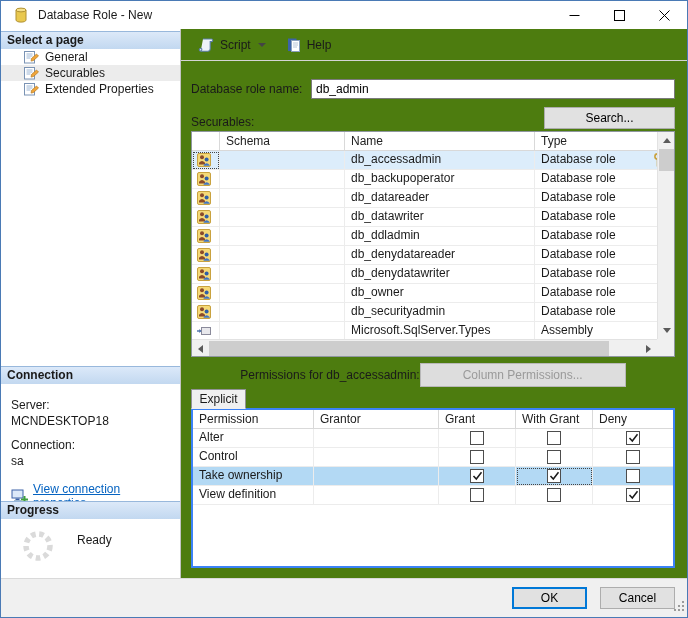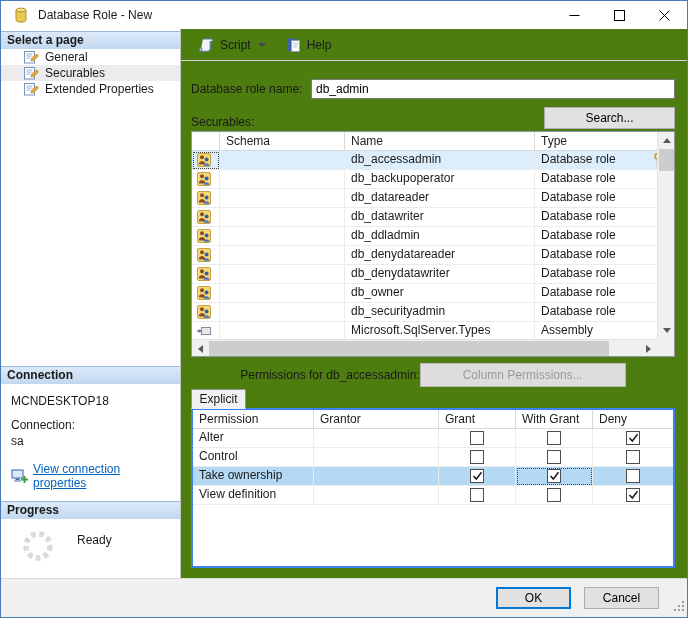--- a/index.html
+++ b/index.html
@@ -92,21 +92,21 @@
   .pcell { border-right:1px solid #ececec; border-bottom:1px solid #ececec; padding:1px 0 0 6px; white-space:nowrap; }
   .p-perm { width:121px; flex:0 0 121px; }
   .p-grantor { width:125px; flex:0 0 125px; }
   .p-grant { width:77px; flex:0 0 77px; }
   .p-wgrant { width:77px; flex:0 0 77px; }
   .p-deny { flex:1; border-right:none; }
   .cbcell { display:flex; align-items:center; justify-content:center; padding:0; }
   .cb { width:14px; height:14px; border:1px solid #4d4d4d; background:#fff; display:flex; align-items:center; justify-content:center; }
 
   
-  .footer { flex:0 0 39px; border-top:1px solid #d9d9d9; background:#f0f0f0; display:flex; align-items:center; justify-content:flex-end; gap:13px; padding-right:28px; position:relative; }
+  .footer { flex:0 0 39px; border-top:1px solid #d9d9d9; background:#f0f0f0; display:flex; align-items:center; justify-content:flex-end; gap:13px; padding-right:12px; position:relative; }
   .btn-ok { width:75px; border:2px solid #0078d7; }
   .btn-cancel { width:75px; }
   .grip { position:absolute; right:2px; bottom:2px; }
 </style>
 </head>
 <body>
 
 <div class="window">
 
   <div class="titlebar">
@@ -177,20 +177,21 @@
                 </svg>
               </span>
               <span>Extended Properties</span>
             </div>
           </div>
       </div>
 
       <div class="sec-connection">
         <div class="panel-header">Connection</div>
         <div class="conn-body">
+          <div class="conn-label">Server:</div>
           <div class="conn-value">MCNDESKTOP18</div>
           <div class="conn-label" style="margin-top:10px;">Connection:</div>
           <div class="conn-value">sa</div>
           <div class="conn-link-row">
             <span class="lnicon">
               <svg width="17" height="15" viewBox="0 0 17 15">
                   <rect x="1" y="1" width="11" height="8" fill="#dce9f9" stroke="#3c63a8"></rect>
                   <rect x="4.5" y="9.5" width="4" height="1.6" fill="#3c63a8"></rect>
                   <rect x="3" y="11.2" width="7" height="1.6" fill="#88a8c8"></rect>
                   <line x1="13.5" y1="7" x2="13.5" y2="14" stroke="#3f9e3f" stroke-width="2"></line>

